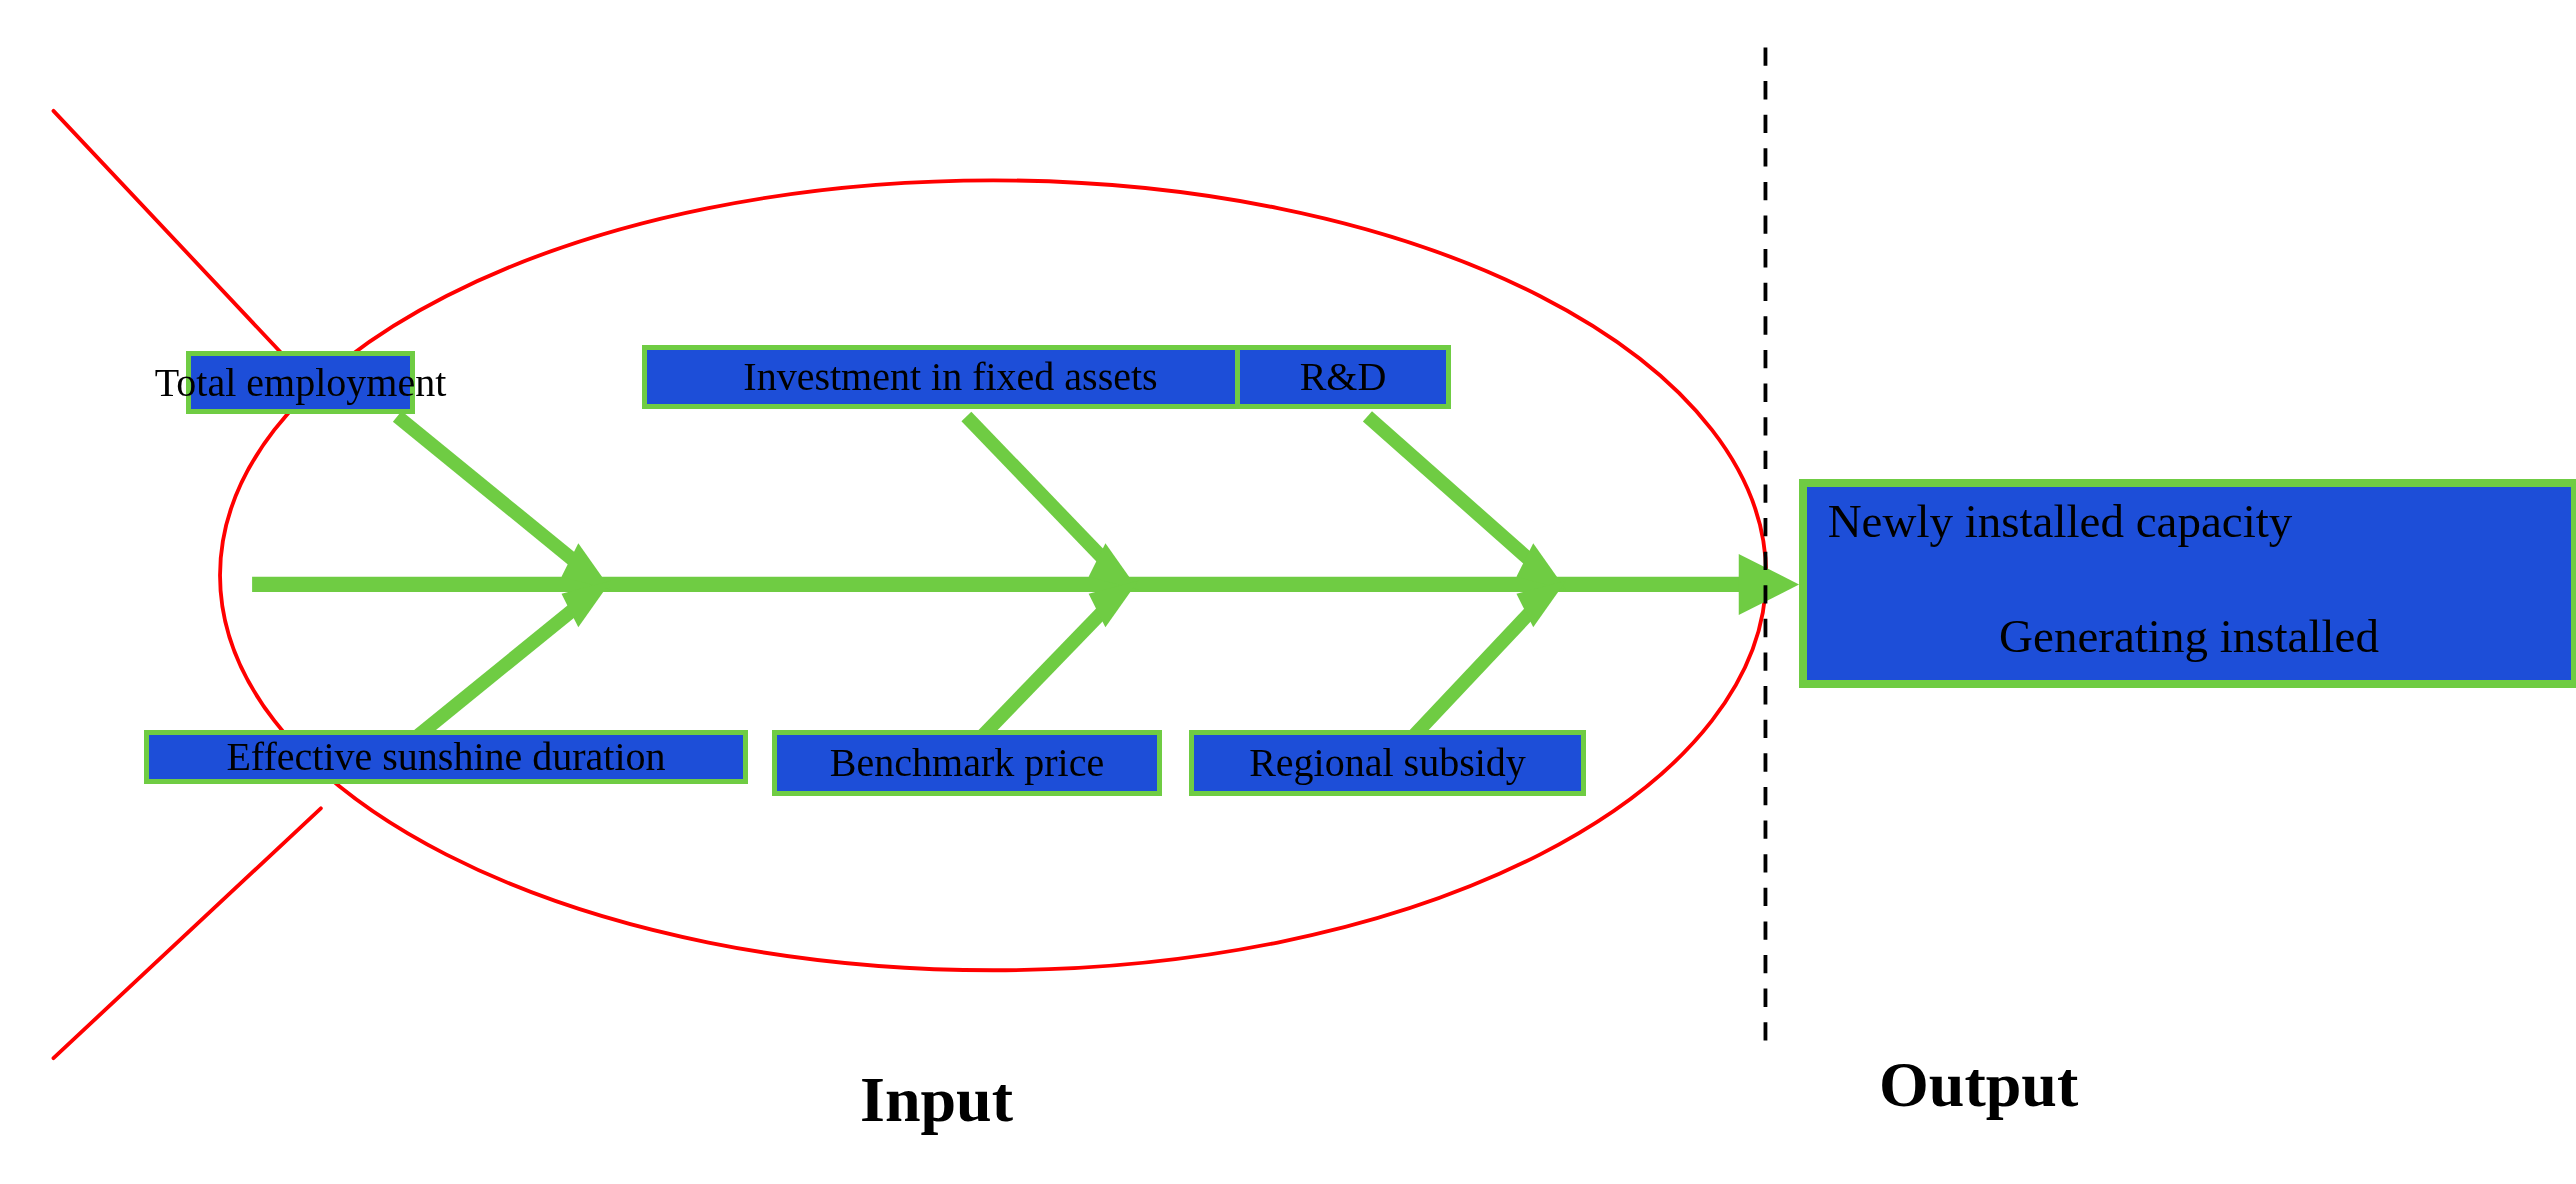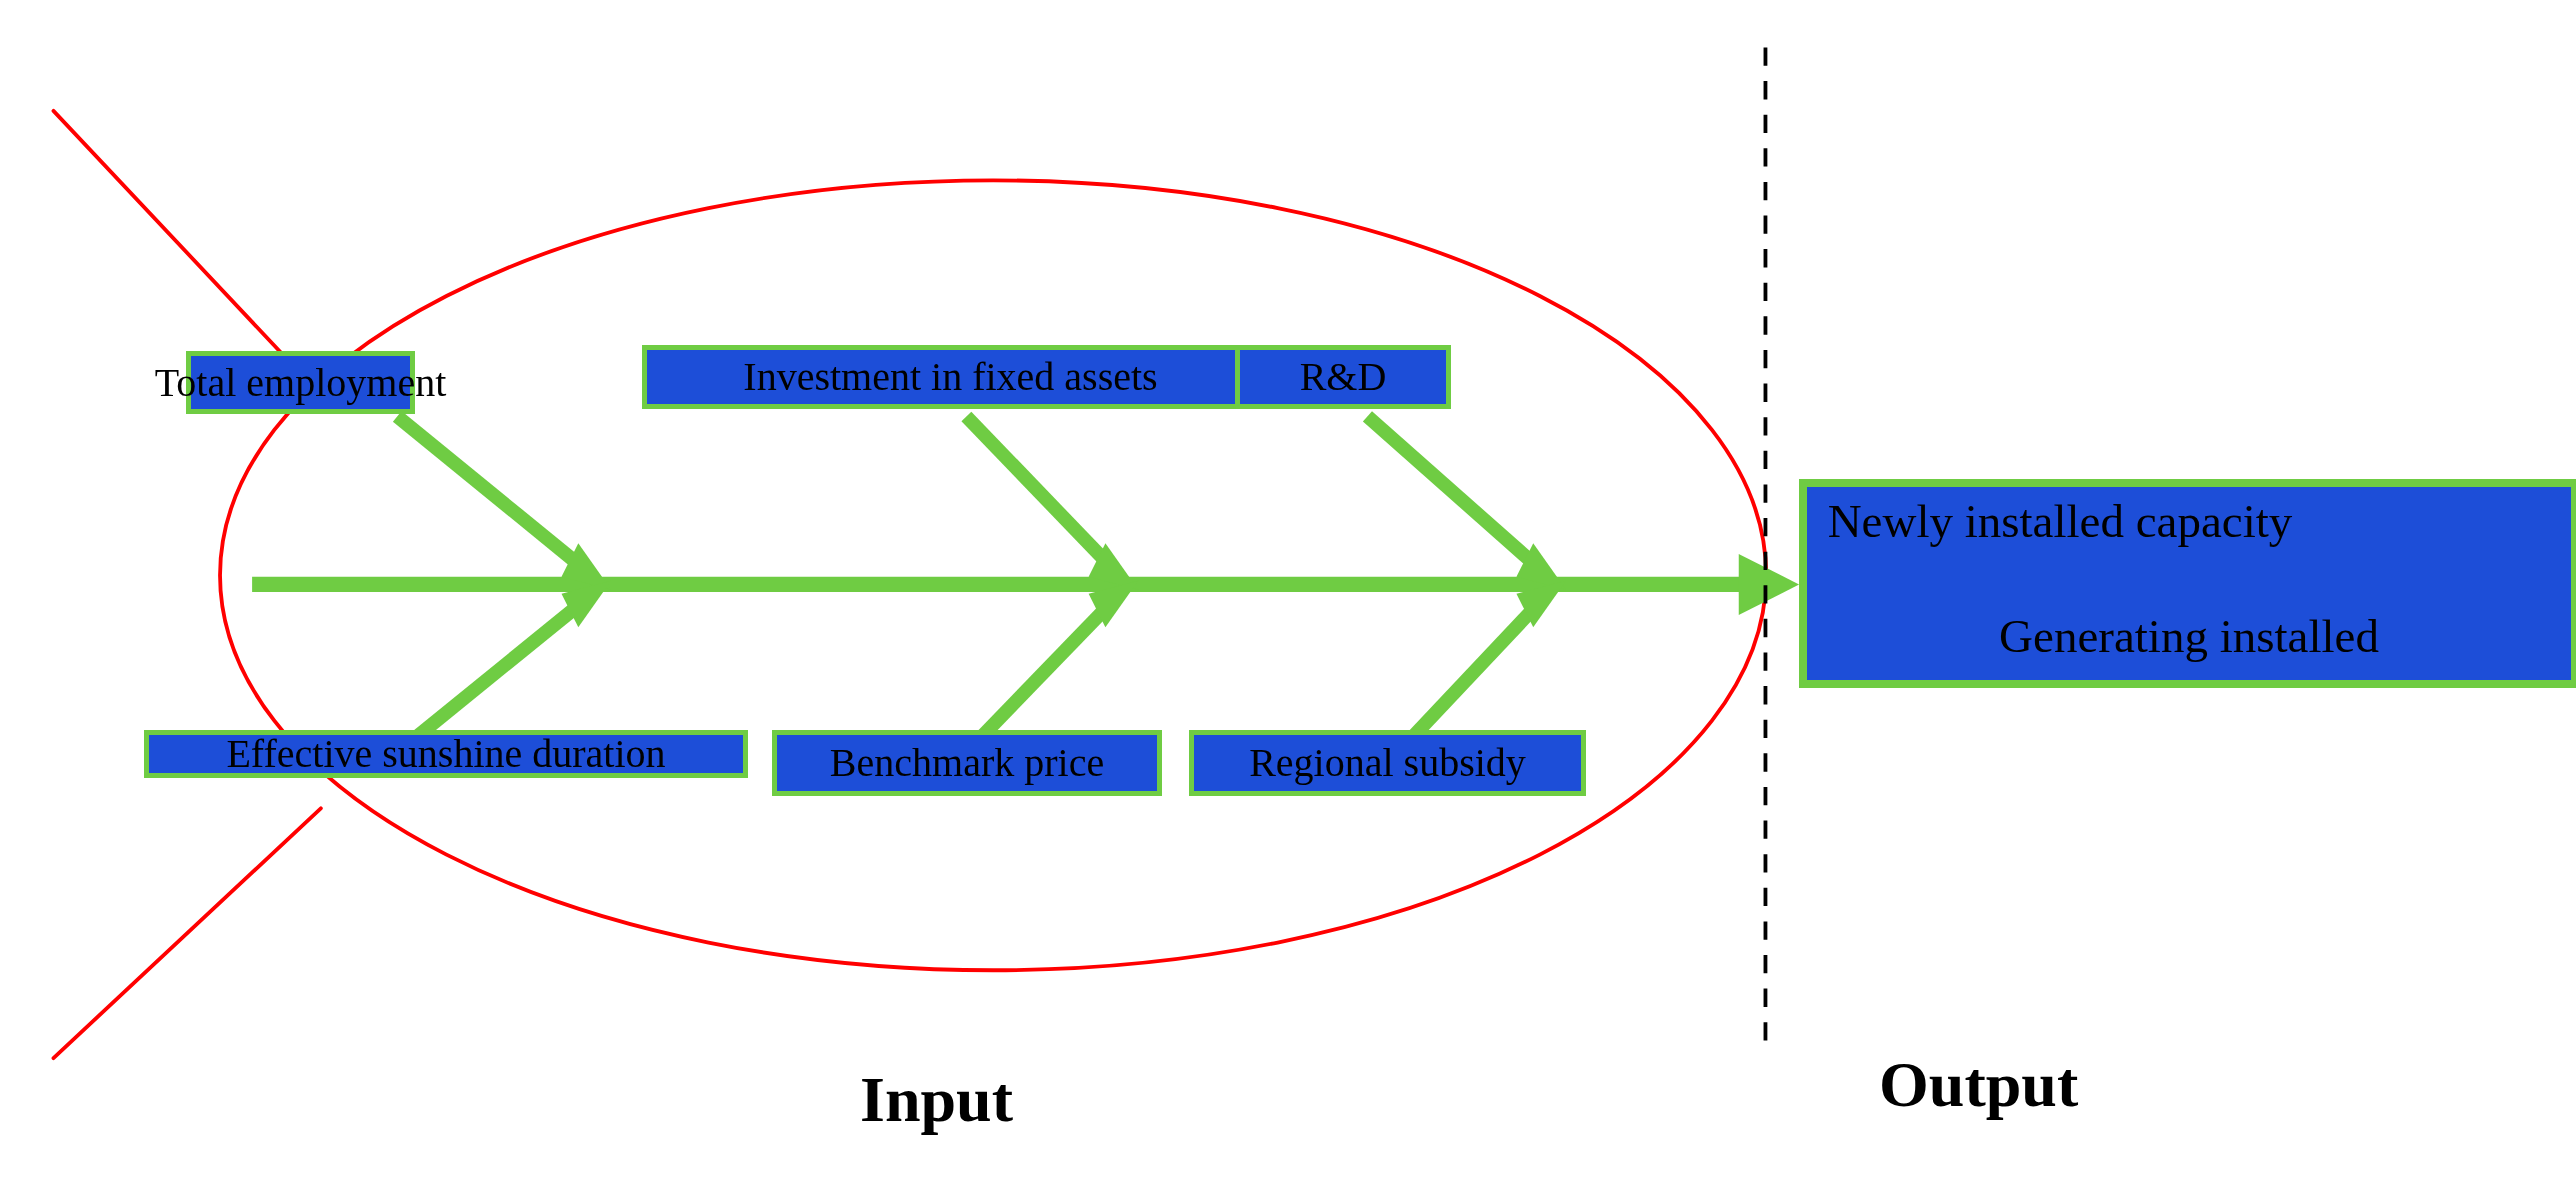--- a/index.html
+++ b/index.html
@@ -110,21 +110,21 @@
   </div>
 
   <div class="box-label cause-box" style="left:642px; top:345px; width:617px; height:64px;">
     <span>Investment in fixed assets</span>
   </div>
 
   <div class="box-label cause-box" style="left:1235px; top:345px; width:216px; height:64px;">
     <span>R&amp;D</span>
   </div>
 
-  <div class="box-label cause-box" style="left:144px; top:730px; width:604px; height:48px;">
+  <div class="box-label cause-box" style="left:144px; top:730px; width:604px; height:54px;">
     <span>Effective sunshine duration</span>
   </div>
 
   <div class="box-label cause-box" style="left:772px; top:730px; width:390px; height:66px;">
     <span>Benchmark price</span>
   </div>
 
   <div class="box-label cause-box" style="left:1189px; top:730px; width:397px; height:66px;">
     <span>Regional subsidy</span>
   </div>

